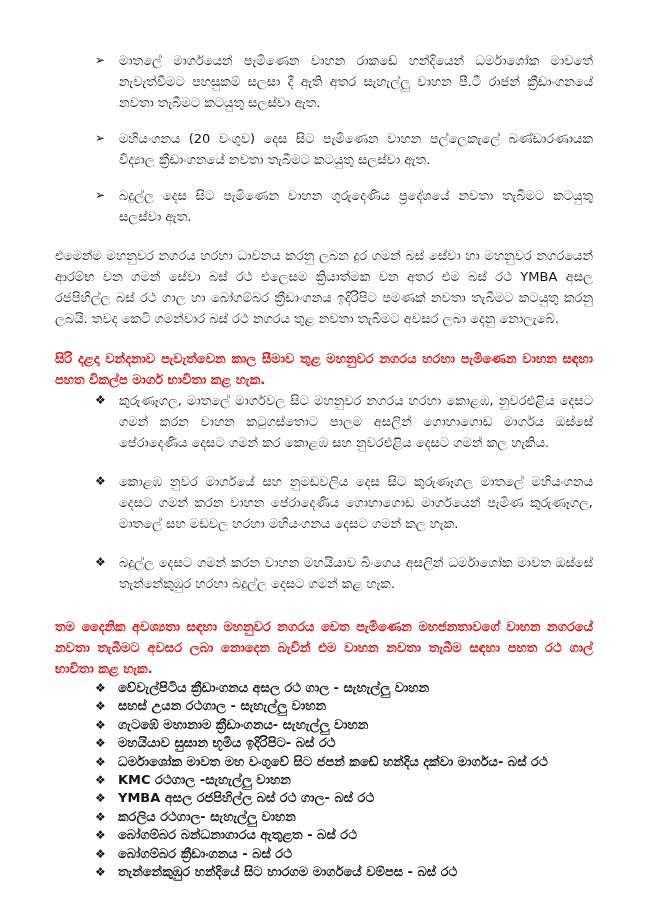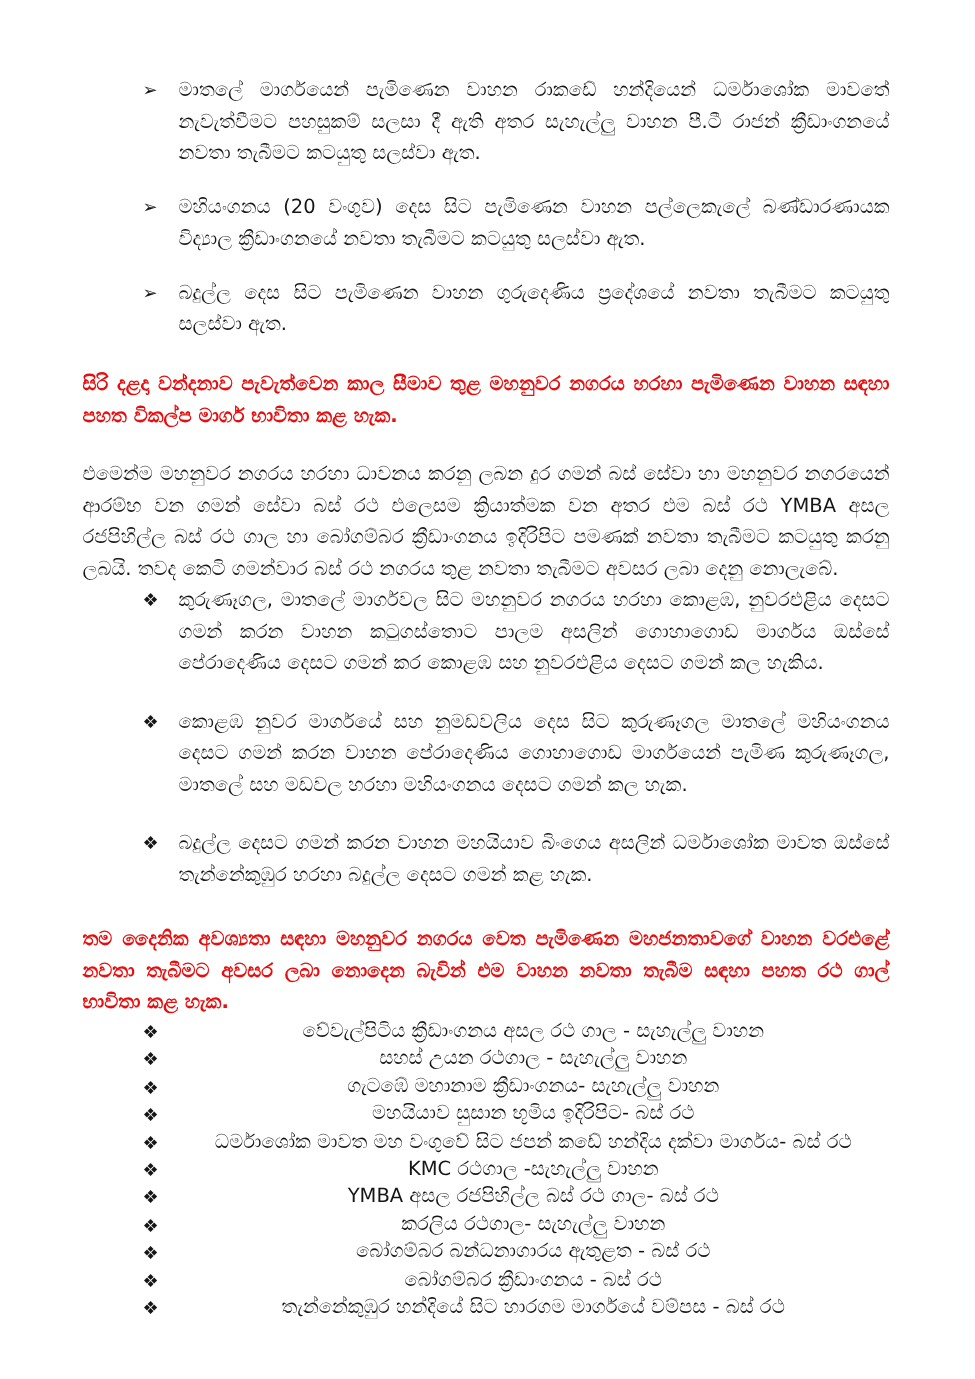--- a/index.html
+++ b/index.html
@@ -22,21 +22,21 @@
   .btext { flex: 1 1 auto; text-align: justify; }
   .arrow-list .bitem + .bitem { margin-top: 15px; }
   .para { margin: 18px 0 0 0; text-align: justify; }
   .red { color: var(--red, #e60f0f); font-weight: bold; }
   .heading1 { margin-top: 19px; }
   .diamond-list { margin-top: 14px; }
   .diamond-list .bitem + .bitem { margin-top: 18px; }
   .heading2 { margin-top: 22px; }
   .parking-list { margin-top: 12px; line-height: 18.4px; }
   .parking-list .bullet { line-height: 18.4px; }
-  .parking-list .btext { text-align: center; }
+  .parking-list .btext { text-align: left; font-weight: bold; }
   .parking-list .bitem { gap: 8px; }
 </style>
 </head>
 <body>
 
 <div class="page">
 
   <ul class="blist arrow-list">
     <li class="bitem">
       <span class="bullet">➢</span>
@@ -45,40 +45,40 @@
     <li class="bitem">
       <span class="bullet">➢</span>
       <span class="btext">මහියංගනය (20 වංගුව) දෙස සිට පැමිණෙන වාහන පල්ලෙකැලේ බණ්ඩාරණායක විද්‍යාල ක්‍රීඩාංගනයේ නවතා තැබීමට කටයුතු සලස්වා ඇත.</span>
     </li>
     <li class="bitem">
       <span class="bullet">➢</span>
       <span class="btext">බදුල්ල දෙස සිට පැමිණෙන වාහන ගුරුදෙණිය ප්‍රදේශයේ නවතා තැබීමට කටයුතු සලස්වා ඇත.</span>
     </li>
   </ul>
 
+  <p class="para">එමෙන්ම මහනුවර නගරය හරහා ධාවනය කරනු ලබන දුර ගමන් බස් සේවා හා මහනුවර නගරයෙන් ආරම්භ වන ගමන් සේවා බස් රථ එලෙසම ක්‍රියාත්මක වන අතර එම බස් රථ YMBA අසල රජපිහිල්ල බස් රථ ගාල හා බෝගම්බර ක්‍රීඩාංගනය ඉදිරිපිට පමණක් නවතා තැබීමට කටයුතු කරනු ලබයි. තවද කෙටි ගමන්වාර බස් රථ නගරය තුළ නවතා තැබීමට අවසර ලබා දෙනු නොලැබේ.</p>
+
   <p class="para red heading1">සිරි දළදා වන්දනාව පැවැත්වෙන කාල සීමාව තුළ මහනුවර නගරය හරහා පැමිණෙන වාහන සඳහා පහත විකල්ප මාර්ග භාවිතා කළ හැක.</p>
-
-  <p class="para">එමෙන්ම මහනුවර නගරය හරහා ධාවනය කරනු ලබන දුර ගමන් බස් සේවා හා මහනුවර නගරයෙන් ආරම්භ වන ගමන් සේවා බස් රථ එලෙසම ක්‍රියාත්මක වන අතර එම බස් රථ YMBA අසල රජපිහිල්ල බස් රථ ගාල හා බෝගම්බර ක්‍රීඩාංගනය ඉදිරිපිට පමණක් නවතා තැබීමට කටයුතු කරනු ලබයි. තවද කෙටි ගමන්වාර බස් රථ නගරය තුළ නවතා තැබීමට අවසර ලබා දෙනු නොලැබේ.</p>
 
   <ul class="blist diamond-list">
     <li class="bitem">
       <span class="bullet">❖</span>
       <span class="btext">කුරුණෑගල, මාතලේ මාර්ගවල සිට මහනුවර නගරය හරහා කොළඹ, නුවරඑළිය දෙසට ගමන් කරන වාහන කටුගස්තොට පාලම අසලින් ගොහාගොඩ මාර්ගය ඔස්සේ පේරාදෙණිය දෙසට ගමන් කර කොළඹ සහ නුවරඑළිය දෙසට ගමන් කල හැකිය.</span>
     </li>
     <li class="bitem">
       <span class="bullet">❖</span>
       <span class="btext">කොළඹ නුවර මාර්ගයේ සහ නුමඩවලිය දෙස සිට කුරුණෑගල මාතලේ මහියංගනය දෙසට ගමන් කරන වාහන පේරාදෙණිය ගොහාගොඩ මාර්ගයෙන් පැමිණ කුරුණෑගල, මාතලේ සහ මඩවල හරහා මහියංගනය දෙසට ගමන් කල හැක.</span>
     </li>
     <li class="bitem">
       <span class="bullet">❖</span>
       <span class="btext">බදුල්ල දෙසට ගමන් කරන වාහන මහයියාව බිංගෙය අසලින් ධර්මාශෝක මාවත ඔස්සේ තැන්නේකුඹුර හරහා බදුල්ල දෙසට ගමන් කළ හැක.</span>
     </li>
   </ul>
 
-  <p class="para red heading2">තම දෛනික අවශ්‍යතා සඳහා මහනුවර නගරය වෙත පැමිණෙන මහජනතාවගේ වාහන වරඑළේ නවතා තැබීමට අවසර ලබා නොදෙන බැවින් එම වාහන නවතා තැබීම සඳහා පහත රථ ගාල් භාවිතා කළ හැක.</p>
+  <p class="para red heading2">තම දෛනික අවශ්‍යතා සඳහා මහනුවර නගරය වෙත පැමිණෙන මහජනතාවගේ වාහන නගරයේ නවතා තැබීමට අවසර ලබා නොදෙන බැවින් එම වාහන නවතා තැබීම සඳහා පහත රථ ගාල් භාවිතා කළ හැක.</p>
 
   <ul class="blist parking-list">
     <li class="bitem">
       <span class="bullet">❖</span>
       <span class="btext">වේවැල්පිටිය ක්‍රීඩාංගනය අසල රථ ගාල - සැහැල්ලු වාහන</span>
     </li>
     <li class="bitem">
       <span class="bullet">❖</span>
       <span class="btext">සහස් උයන රථගාල - සැහැල්ලු වාහන</span>
     </li>

